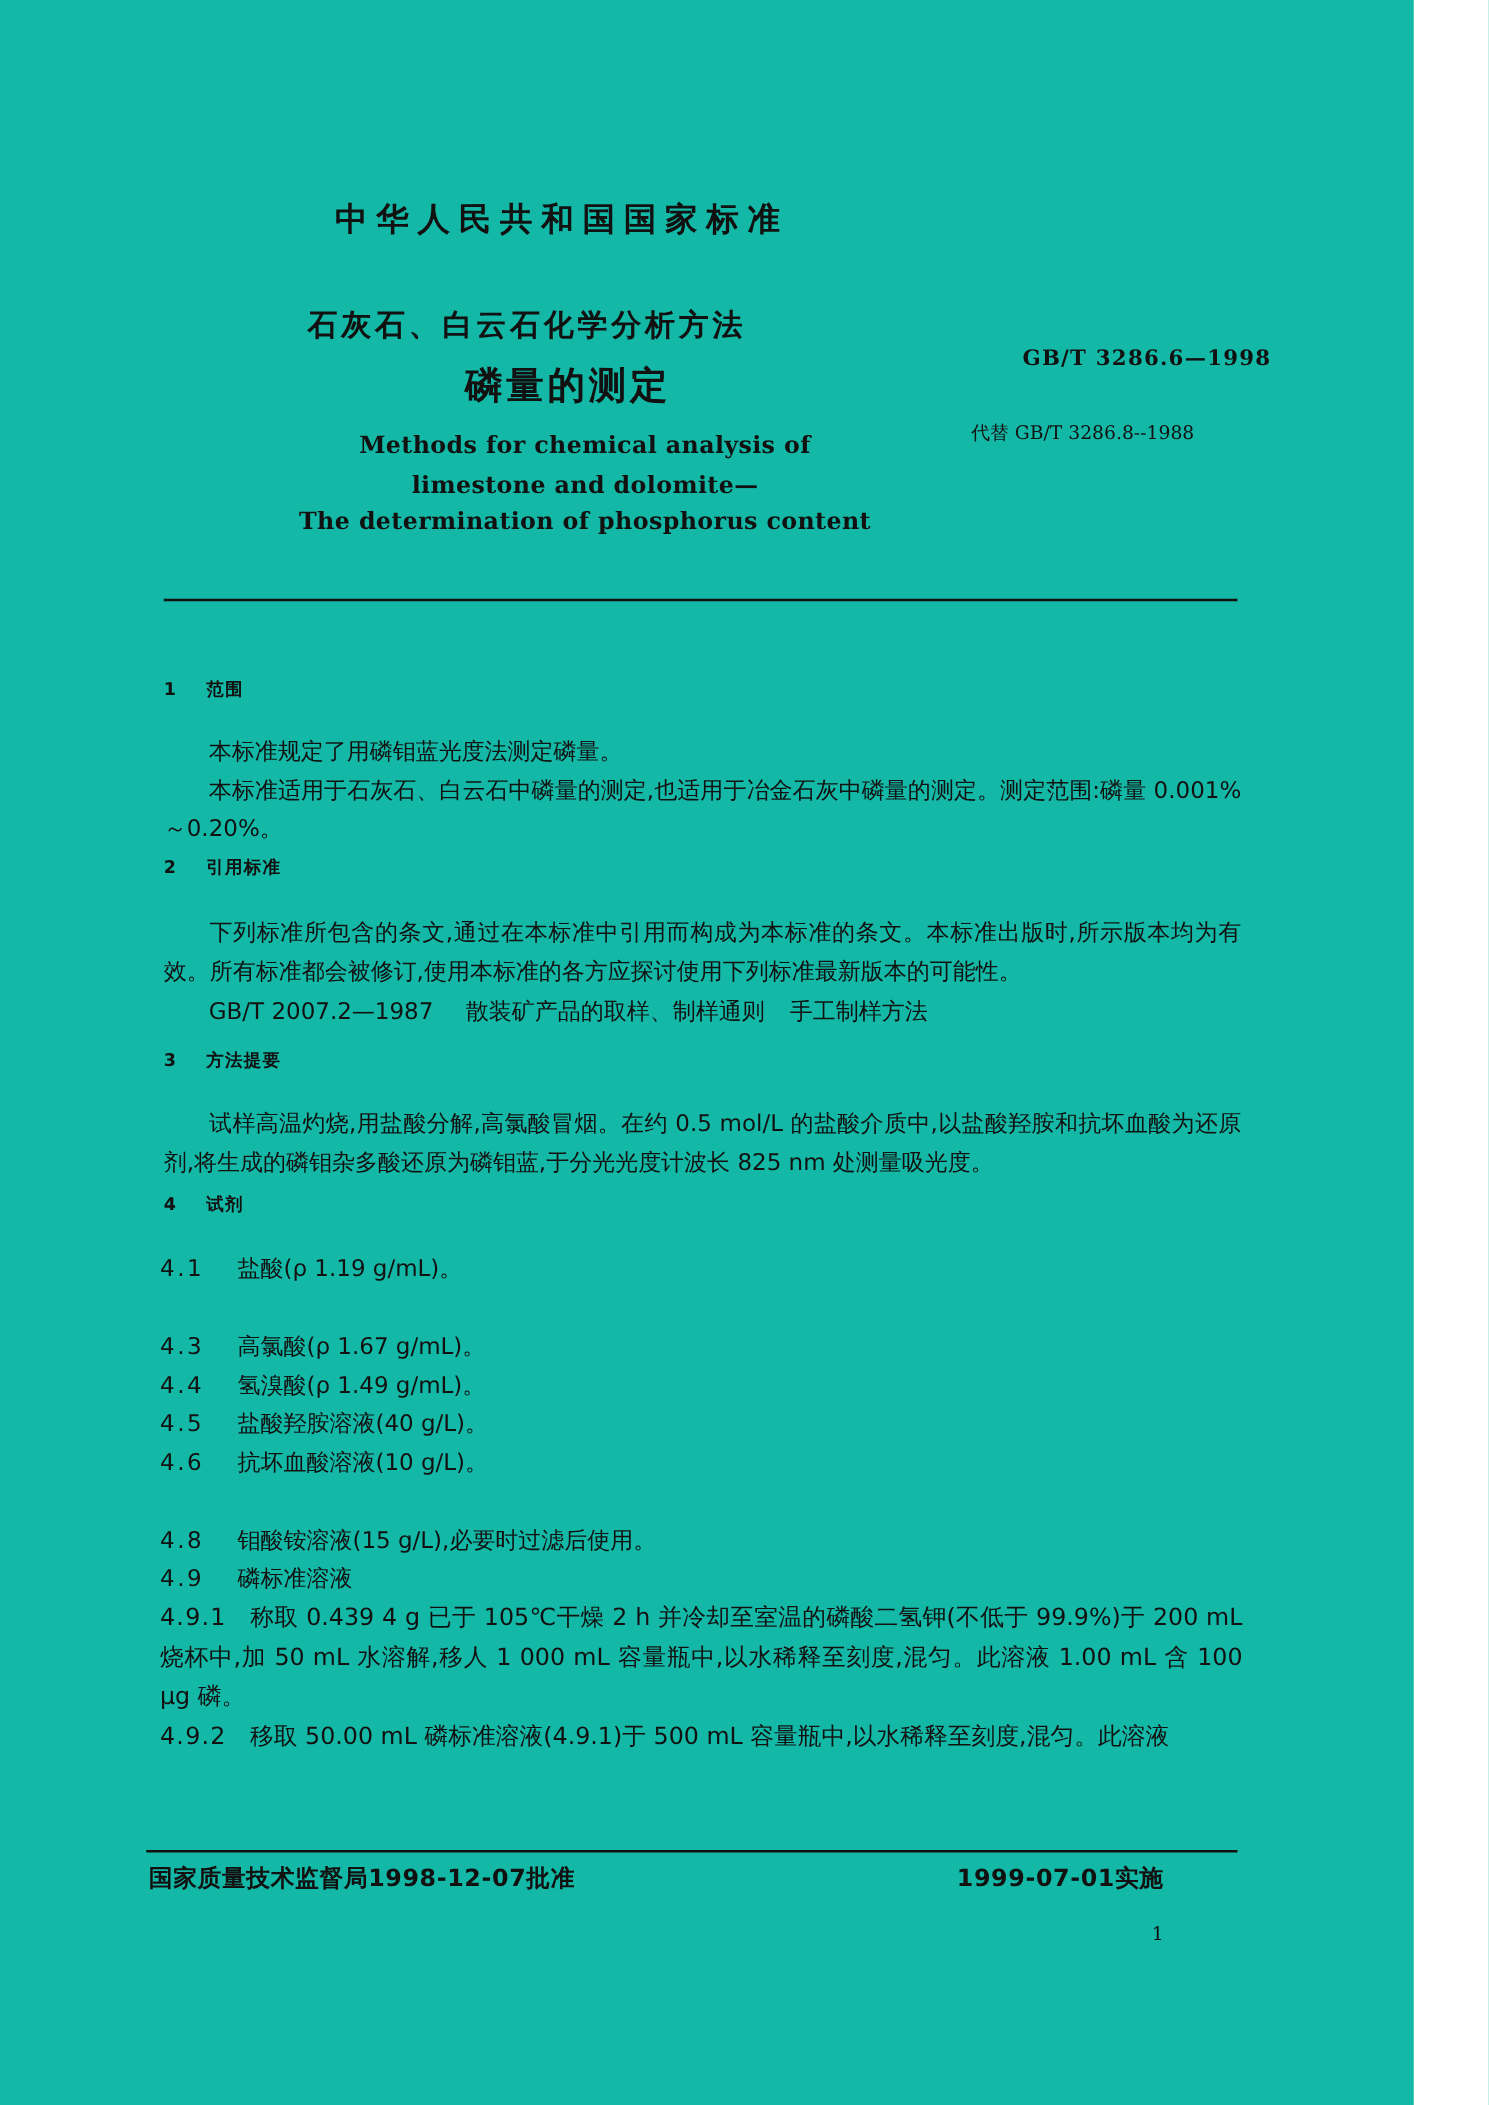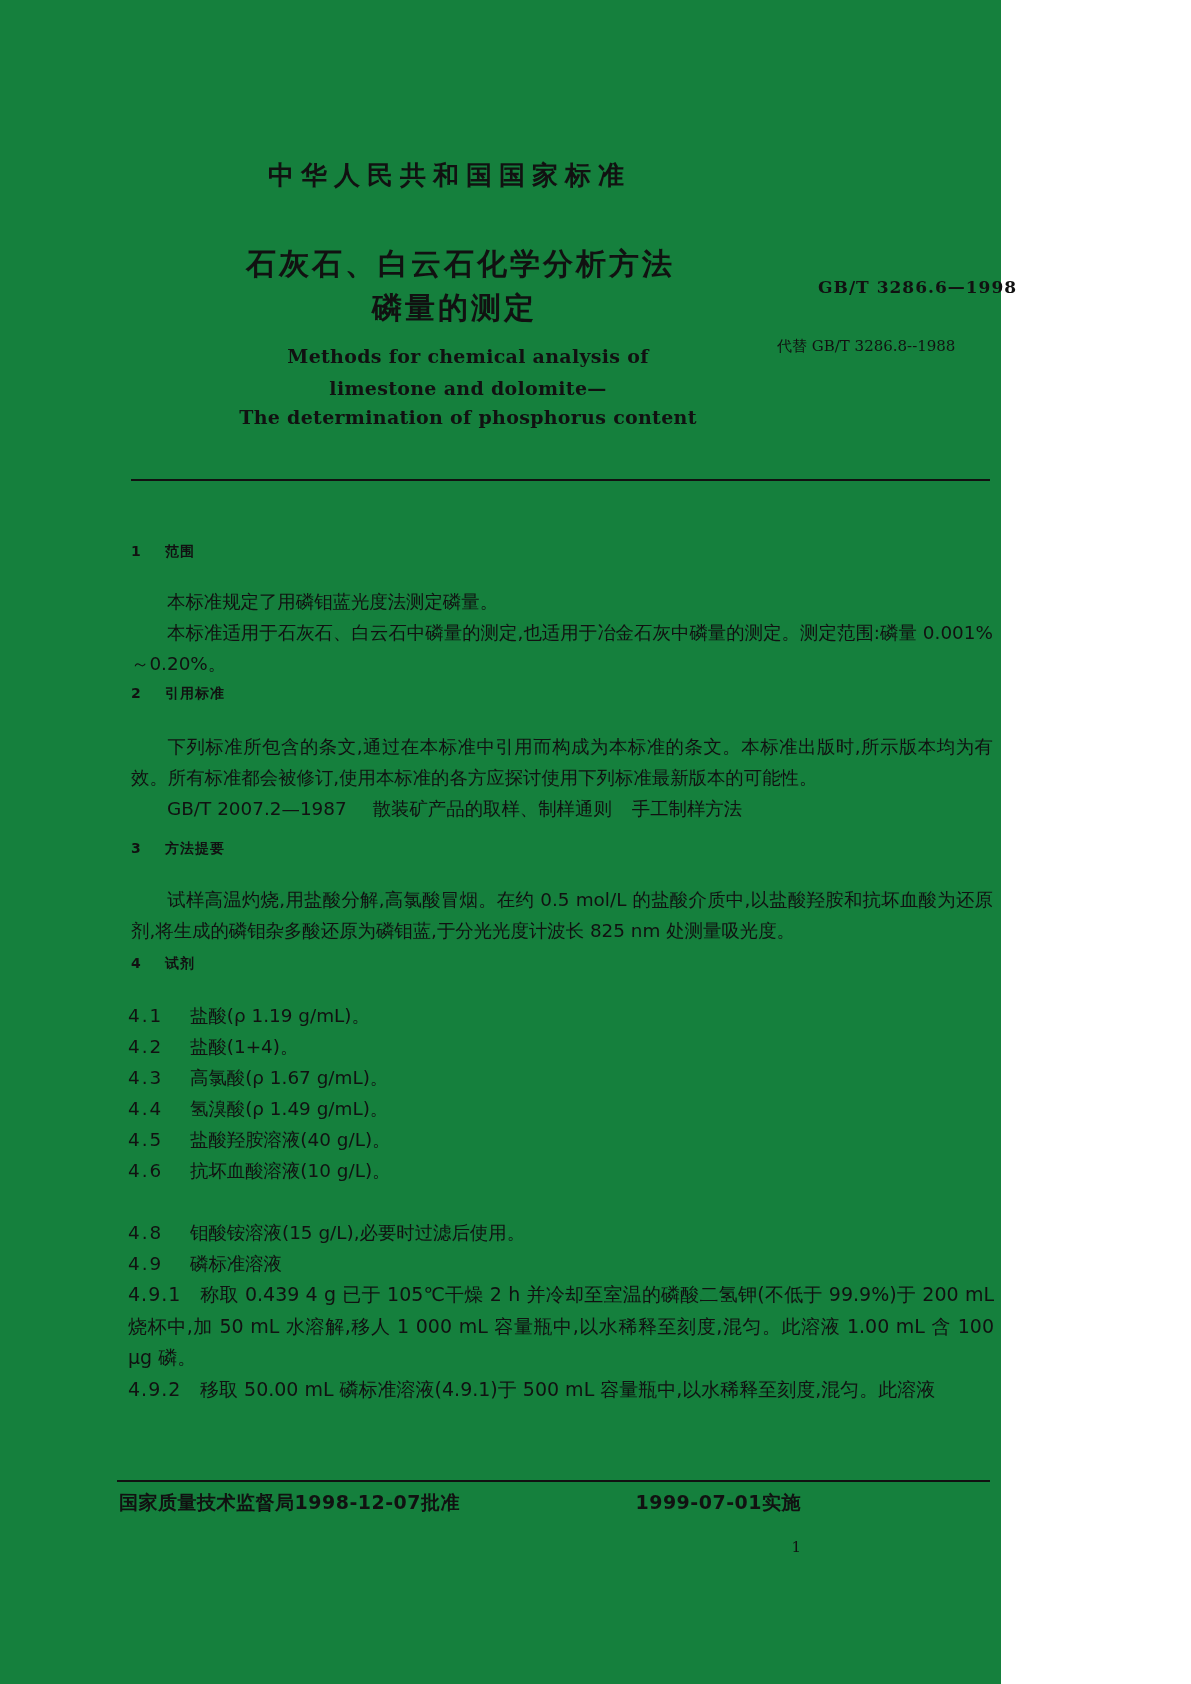--- a/index.html
+++ b/index.html
@@ -7,37 +7,37 @@
     width:1191px;height:1684px;
     background:#ffffff;
     font-family:"DejaVu Sans","Liberation Sans",sans-serif;
     color:#111;
     position:relative;
     overflow:hidden;
   }
   .page{
     position:absolute;
     left:0;top:0;
-    width:1001px;height:1684px;
-    background:#15803d;
+    width:1131px;height:1684px;
+    background:#14b8a6;
     text-decoration:underline;
   }
   
   .nat-std{
     position:absolute;
     left:268px;top:158px;
     font-size:26px;
     font-weight:bold;
     letter-spacing:7px;
     font-family:"DejaVu Sans","Liberation Sans",sans-serif;
   }
   .cn-title-1{
     position:absolute;
     left:246px;top:244px;
-    font-size:30px;
+    font-size:24px;
     font-weight:bold;
     letter-spacing:3px;
   }
   .cn-title-2{
     position:absolute;
     left:372px;top:288px;
     font-size:30px;
     font-weight:bold;
     letter-spacing:3px;
   }
@@ -213,23 +213,20 @@
     <span class="ind"></span><span>试样高温灼烧,用盐酸分解,高氯酸冒烟。在约 0.5 mol/L 的盐酸介质中,以盐酸羟胺和抗坏血酸为还原剂,将生成的磷钼杂多酸还原为磷钼蓝,于分光光度计波长 825 nm 处测量吸光度。</span>
   </div>
 
   <div class="sec-h" style="left:131px;top:955px;">
     <span class="sec-num">4</span><span>试剂</span>
   </div>
 
   <div class="item" style="top:1000px;">
     <span class="no">4.1</span><span>盐酸(ρ 1.19 g/mL)。</span>
   </div>
-  <div class="item" style="top:1031px;">
-    <span class="no">4.2</span><span>盐酸(1+4)。</span>
-  </div>
   <div class="item" style="top:1062px;">
     <span class="no">4.3</span><span>高氯酸(ρ 1.67 g/mL)。</span>
   </div>
   <div class="item" style="top:1093px;">
     <span class="no">4.4</span><span>氢溴酸(ρ 1.49 g/mL)。</span>
   </div>
   <div class="item" style="top:1124px;">
     <span class="no">4.5</span><span>盐酸羟胺溶液(40 g/L)。</span>
   </div>
   <div class="item" style="top:1155px;">

